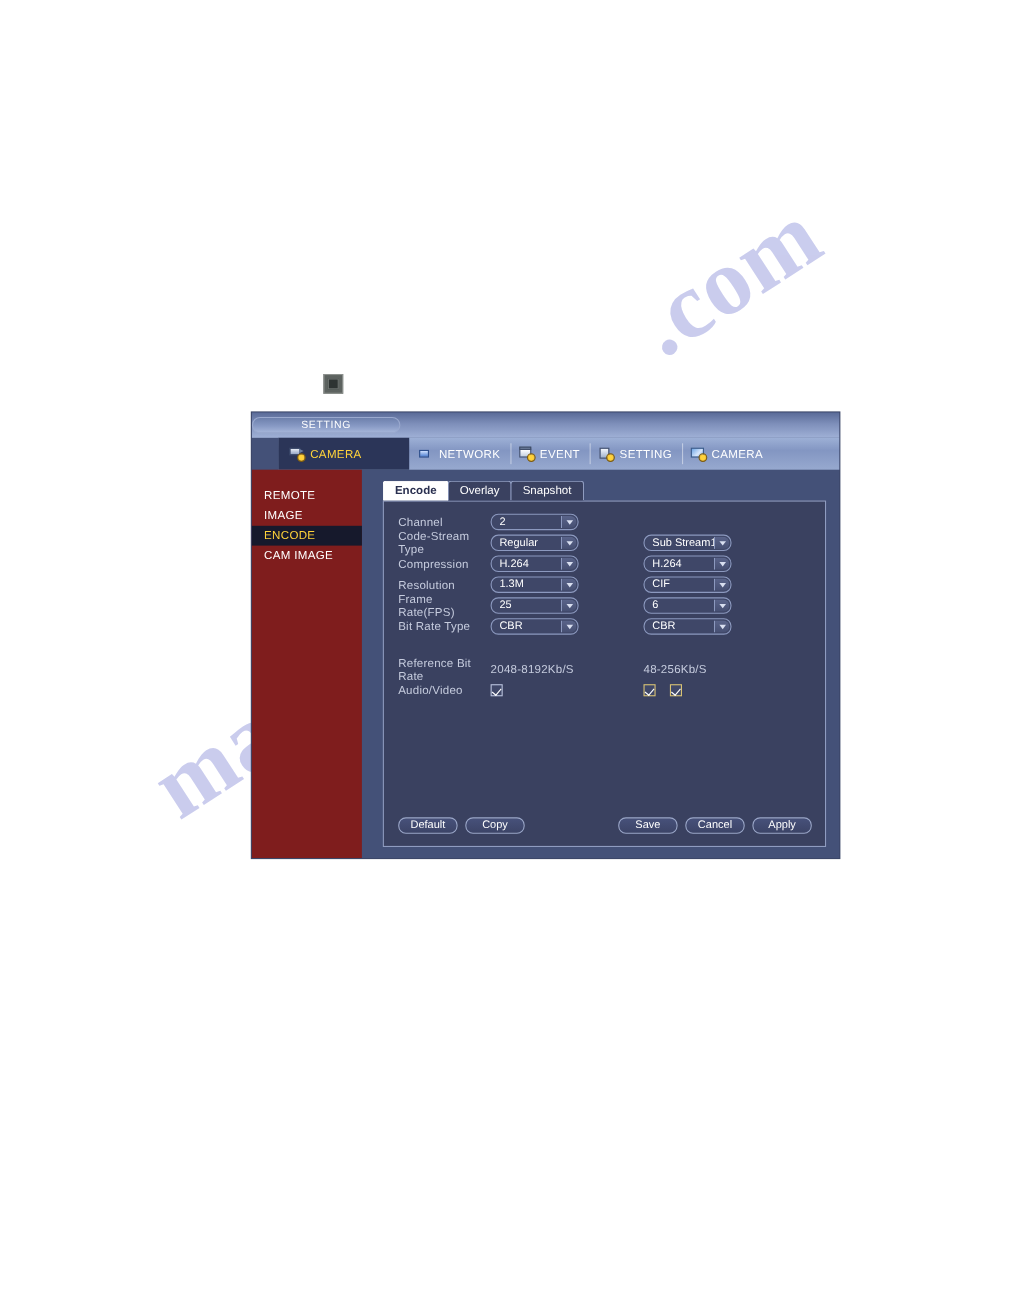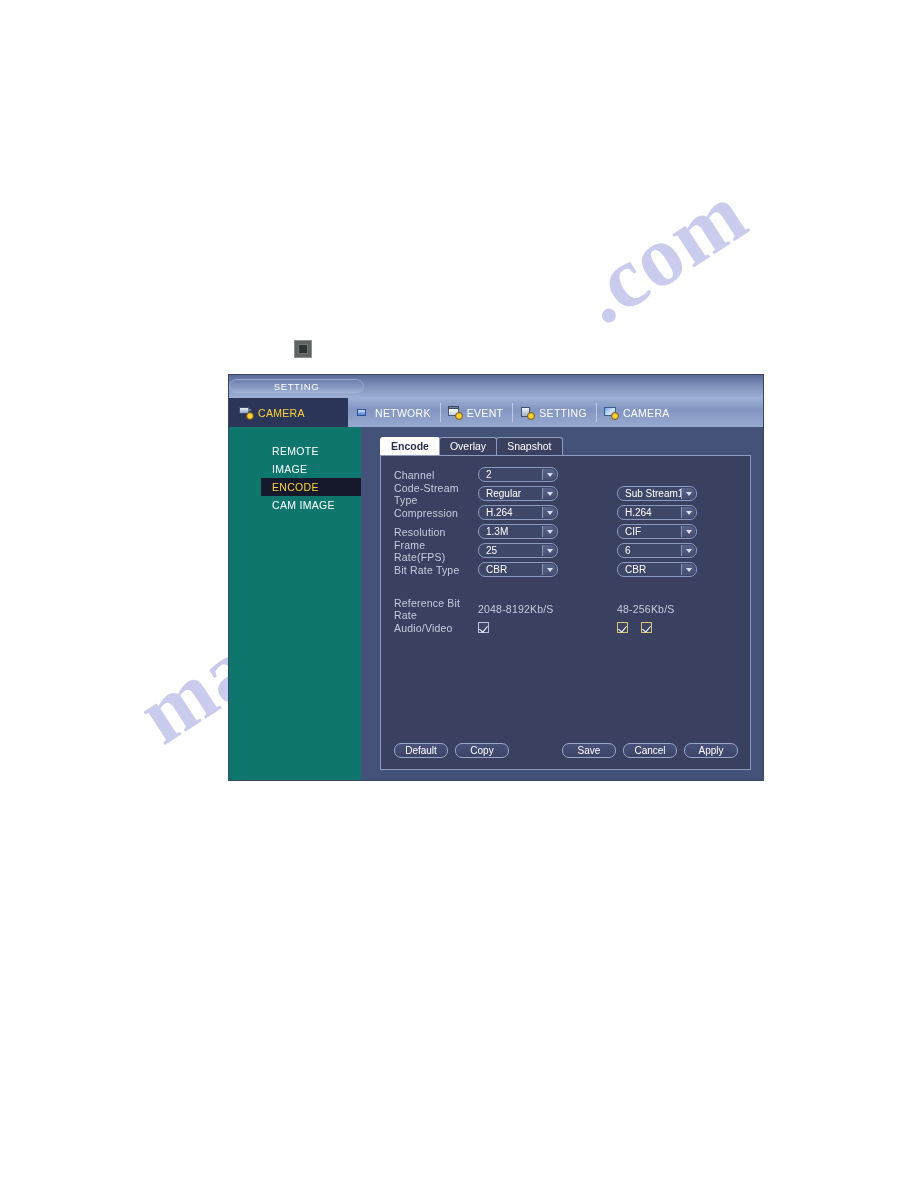--- a/index.html
+++ b/index.html
@@ -112,20 +112,21 @@
     letter-spacing: .6px;
   }
 
   
   .navbar {
     position: relative;
     height: 29px;
     background: linear-gradient(to bottom, #9db0d6 0%, #8396c2 40%, #97a9cf 100%);
     display: flex;
     align-items: stretch;
+    margin-left: 24px;
   }
   .nav-item {
     position: relative;
     display: flex;
     align-items: center;
     gap: 4px;
     padding: 0 9px 0 8px;
     color: #ffffff;
     font-size: 10.5px;
     letter-spacing: .3px;
@@ -204,22 +205,21 @@
   
   .dlg-body {
     position: relative;
     display: flex;
     height: calc(100% - 52px);
   }
   .sidebar {
     width: 100px;
     flex: none;
     padding-top: 15px;
-    background: #0f766e;
-    padding-left: 32px;
+    background: #7f1d1d;
   }
   .side-item {
     height: 18px;
     line-height: 18px;
     padding-left: 11px;
     color: #ffffff;
     font-size: 10.5px;
     letter-spacing: .3px;
   }
   .side-item.active {

